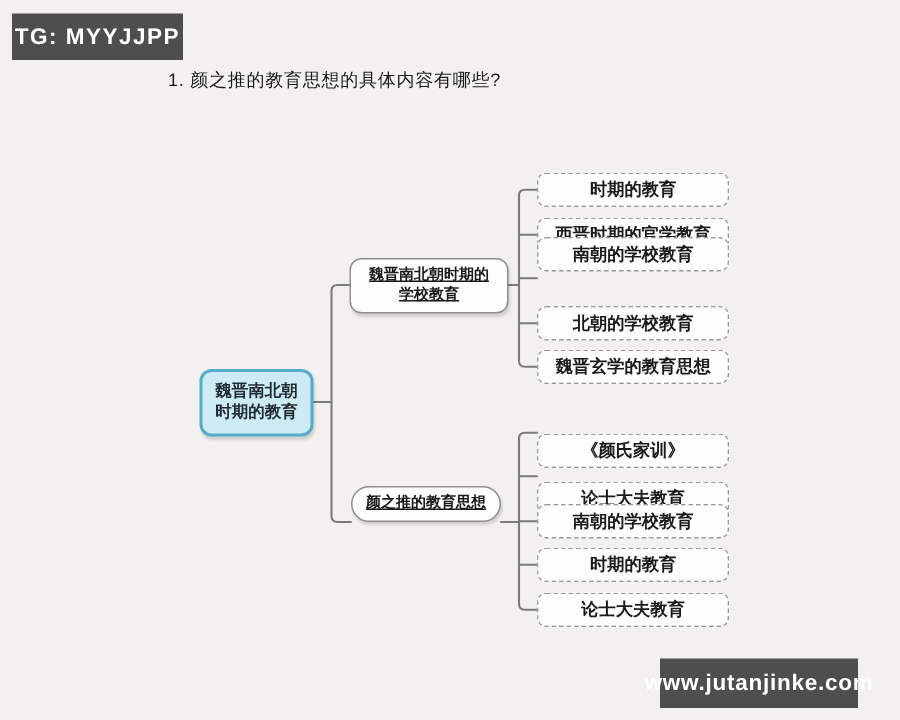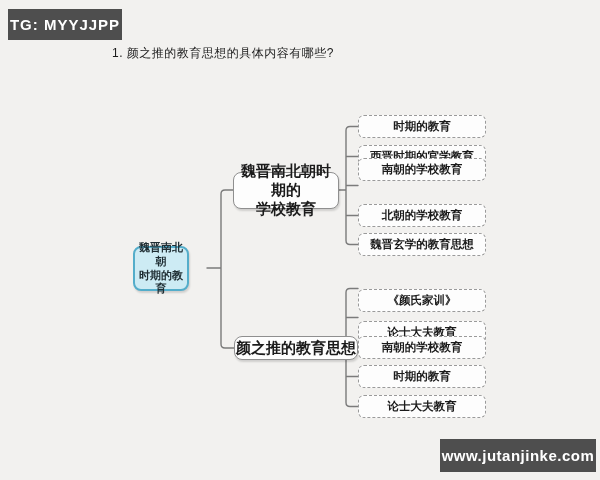--- a/index.html
+++ b/index.html
@@ -12,45 +12,46 @@
   .abs{position:absolute;}
   
   .badge{
     background:var(--badge-bg,#4e4e4e);
     color:var(--badge-text,#fff);
     font-weight:bold;
     display:flex;align-items:center;justify-content:center;
     letter-spacing:1px;
   }
   #tg-badge{left:8px;top:9px;width:114px;height:31px;font-size:15px;}
-  #site-badge{left:440px;top:439px;width:156px;height:33px;font-size:15px;letter-spacing:0.5px;}
+  #site-badge{left:440px;top:439px;width:132px;height:33px;font-size:15px;letter-spacing:0.5px;}
   
   #questions{left:112px;top:44px;font-size:12px;font-weight:normal;line-height:19px;letter-spacing:0.5px;}
   .question{white-space:nowrap;}
   
   .node{
     position:absolute;display:flex;flex-direction:column;
     align-items:center;justify-content:center;
     font-weight:bold;text-align:center;line-height:1.25;
     border-radius:8px;box-sizing:border-box;
     background:#fdfdfd;
     box-shadow:1px 2px 2px rgba(0,0,0,0.14);
   }
   #root-node{
-    left:133px;top:246px;width:56px;height:45px;
+    left:133px;top:246px;width:76px;height:45px;
     background:var(--root-fill,#cdebf4);
     border:2px solid var(--root-border,#54adca);
     font-size:11px;color:#1f2d33;
   }
   .branch{
     border:1.5px solid var(--node-border,#8f8f8f);
-    font-size:15px;
+    font-size:10px;
+    text-decoration:underline;
   }
   #branch-school{left:233px;top:172px;width:106px;height:37px;}
-  #branch-yan{left:234px;top:336px;width:124px;height:24px;}
+  #branch-yan{left:234px;top:324px;width:100px;height:24px;border-radius:12px;}
   .leaf{
     position:absolute;left:358px;width:128px;height:23px;
     display:flex;align-items:center;justify-content:center;
     border:1.5px dashed var(--leaf-border,#9a9a9a);
     border-radius:6px;background:#fdfdfd;box-sizing:border-box;
     font-weight:bold;font-size:11.5px;white-space:nowrap;
   }
   svg.connectors{position:absolute;left:0;top:0;pointer-events:none;}
   svg.connectors path{fill:none;stroke:var(--line,#7b7b7b);stroke-width:1.4;stroke-linecap:round;}
 </style>

